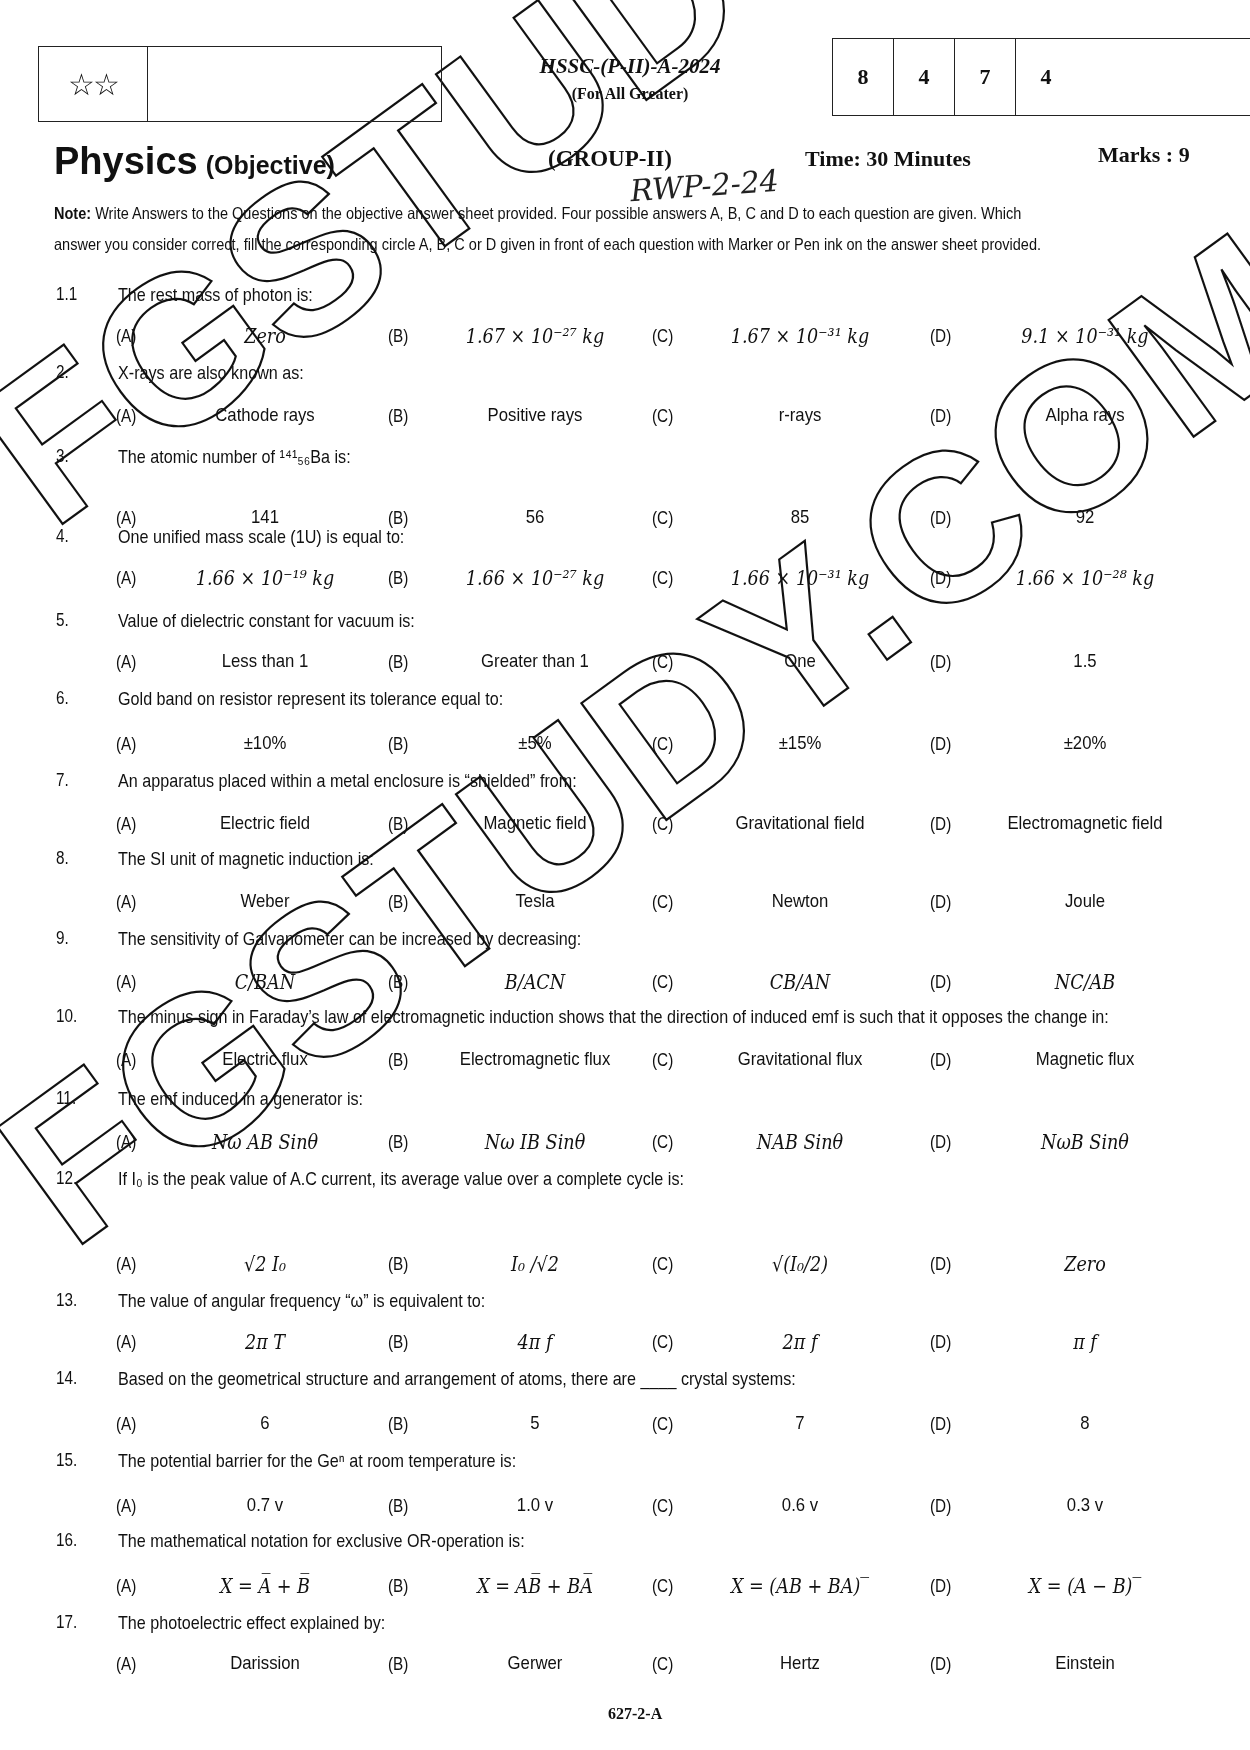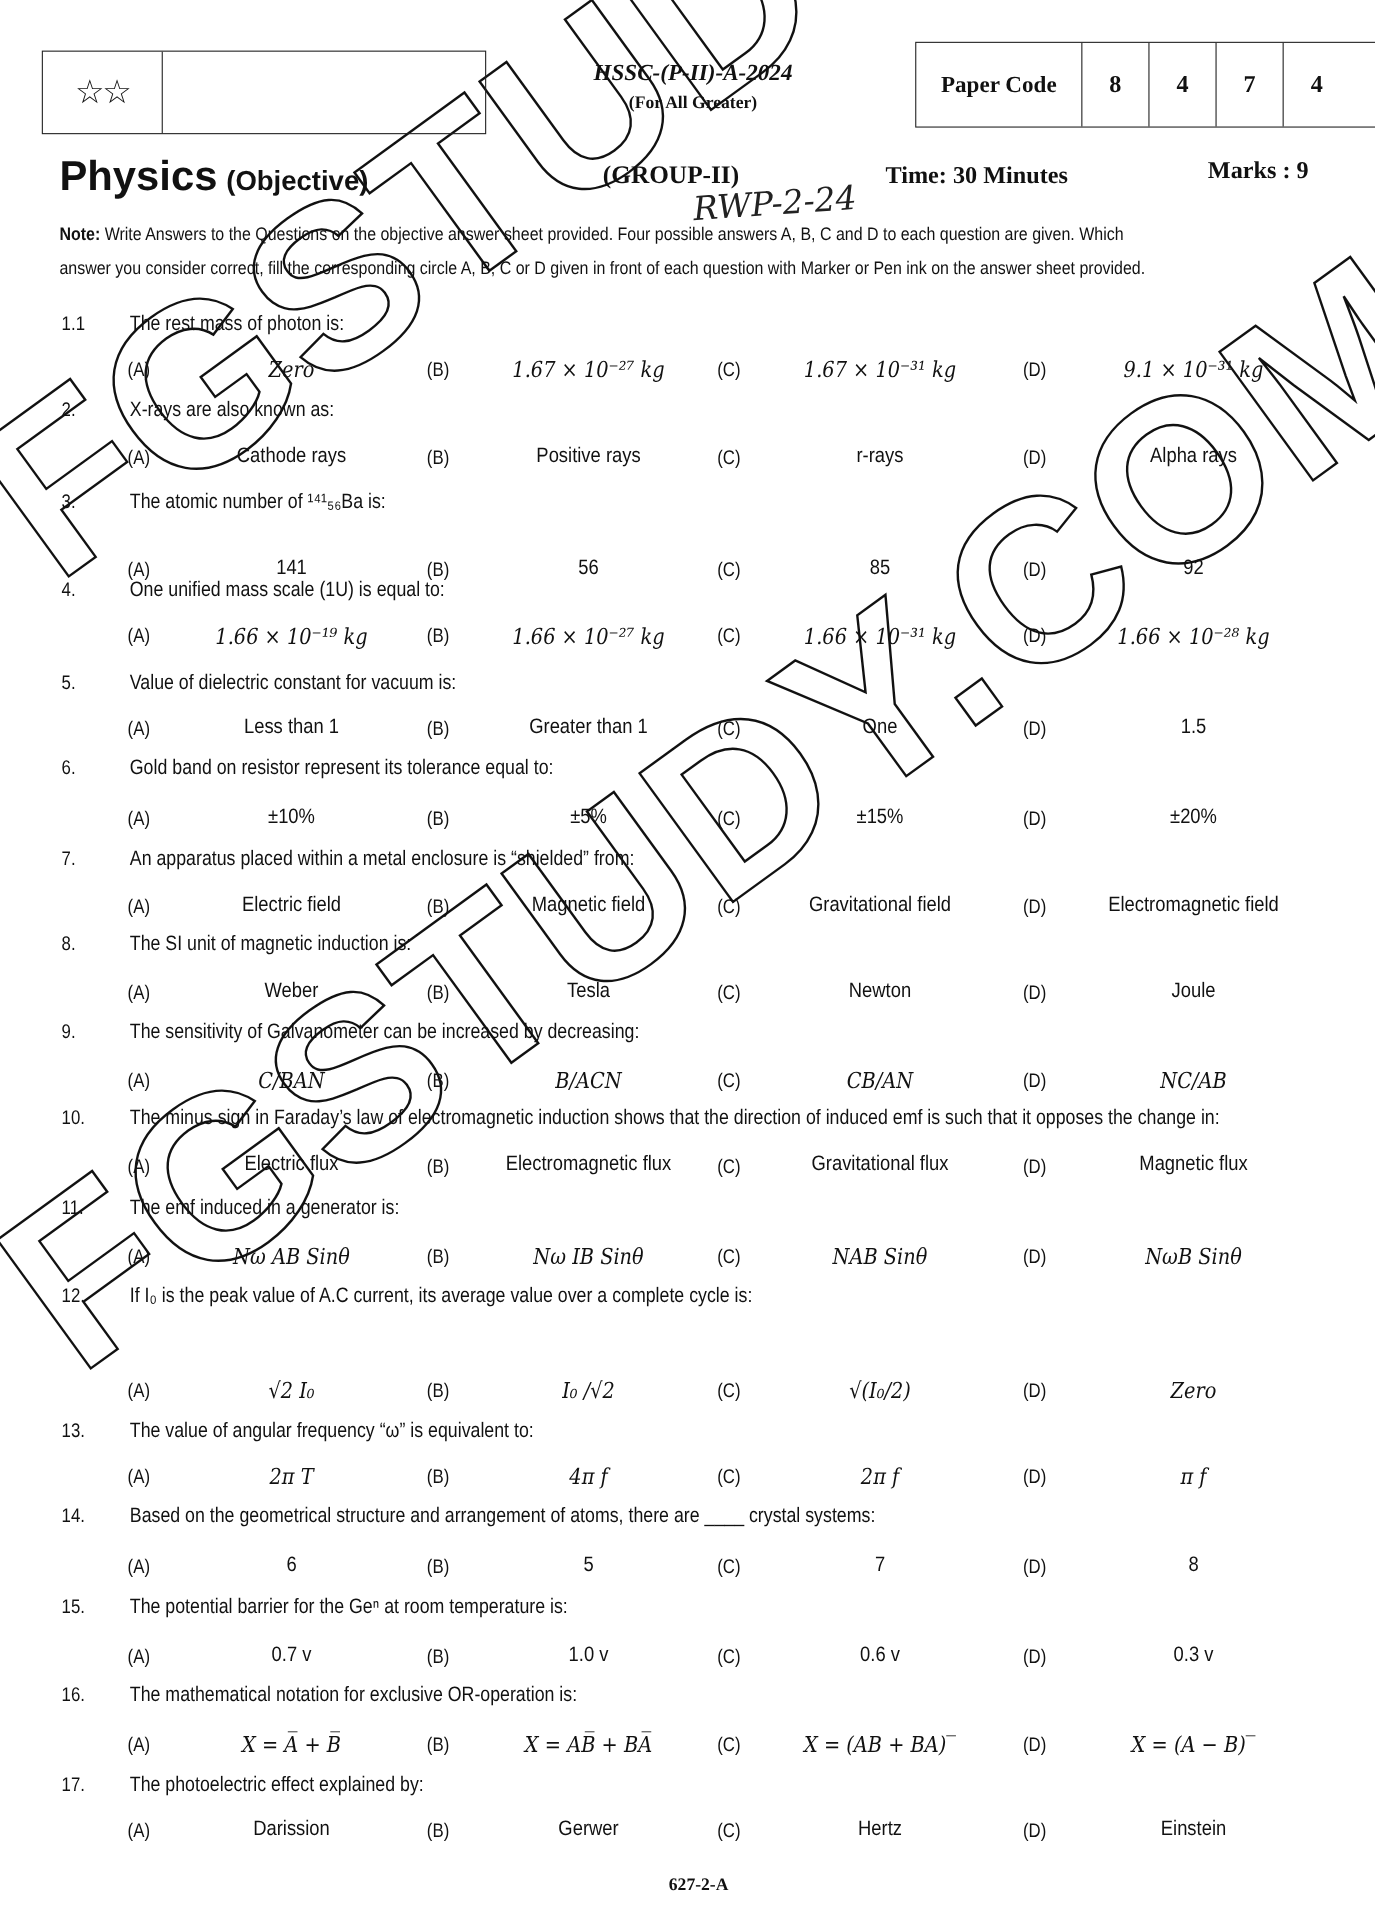--- a/index.html
+++ b/index.html
@@ -48,21 +48,20 @@
 <div class="abs box" id="rollbox">
   <div class="stars">☆☆</div>
 </div>
 
 <div class="abs" id="center-head">
   <div class="t1">HSSC-(P-II)-A-2024</div>
   <div class="t2">(For All Greater)</div>
 </div>
 
 <div class="abs box" id="codebox">
-  <div class="lab">Paper Code</div>
   <div class="dig">8</div>
   <div class="dig">4</div>
   <div class="dig">7</div>
   <div class="dig" style="border-right:none">4</div>
 </div>
 
 <div class="abs" id="title">
   <span>Physics</span><span class="sub">(Objective)</span>
 </div>
 <div class="abs" id="group">(GROUP-II)</div>

